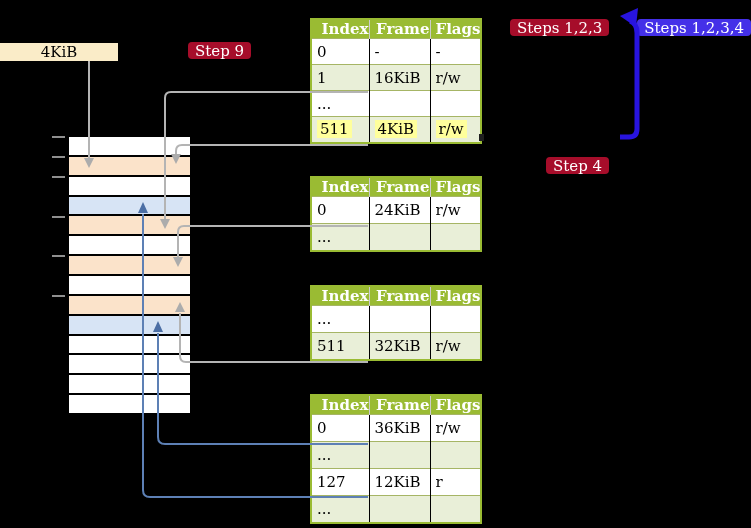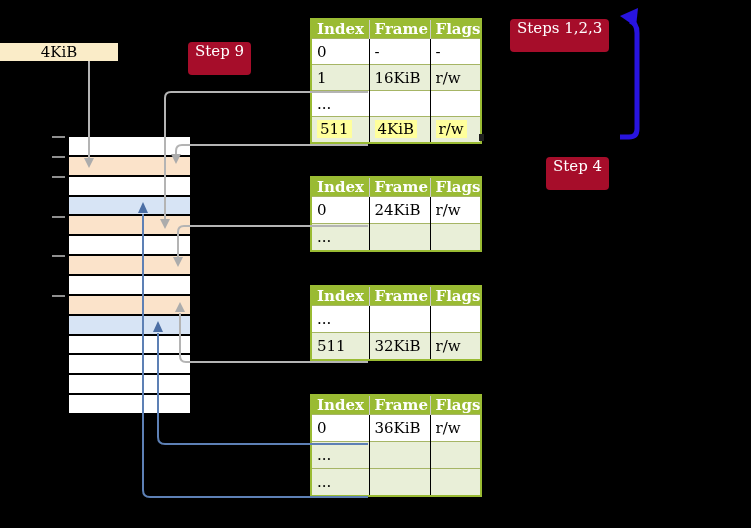--- a/index.html
+++ b/index.html
@@ -10,29 +10,29 @@
          display:flex;flex-direction:column;}
   .cell{flex:1;border-bottom:2px solid #000;box-sizing:border-box;}
   .white{background:#ffffff;}
   .peach{background:#fbe3ca;}
   .blue{background:#d7e4f5;}
   .tick{position:absolute;left:52px;width:13px;height:2px;background:#8f8f8f;}
   .tick-dark{position:absolute;left:479px;top:134px;width:5px;height:7px;background:#1f1f1f;z-index:2;}
   
   .mem-label{position:absolute;left:0;top:43px;width:118px;height:18px;background:#faecc8;
              color:#000;font-size:15px;line-height:18px;text-align:center;}
-  .badge{position:absolute;height:33px;line-height:19px;padding:0 7px;border-radius:4px;
+  .badge{position:absolute;height:17px;line-height:19px;padding:0 7px;border-radius:4px;
          color:#fff;font-size:15px;white-space:nowrap;}
   .badge-red{background:#a60d2a;}
   .badge-blue{background:#4430e8;}
   
   .ptable{position:absolute;left:310px;z-index:1;}
   table{border-collapse:collapse;table-layout:fixed;width:170px;border:2px solid #9abb33;}
   th,td{font-size:15px;padding:0 0 0 5px;overflow:hidden;white-space:nowrap;box-sizing:border-box;}
-  th{background:#9abb33;color:#fff;font-weight:bold;text-align:left;height:14px;}
+  th{background:#9abb33;color:#fff;font-weight:bold;text-align:right;height:14px;}
   th + th{border-left:1px solid rgba(255,255,255,.8);margin-top:44px;}
   td{background:#fff;color:#000;height:26px;border-top:1px solid #a6b565;}
   .t27 td{height:27px;}
   td + td{border-left:1px solid #000;}
   tr.shade td{background:#e9efd8;}
   .hl{background:#ffff9c;padding:0 3px;}
   
   svg.overlay{position:absolute;left:0;top:0;z-index:3;pointer-events:none;}
 </style>
 </head>
@@ -61,20 +61,21 @@
   <div class="tick" style="top:156px"></div>
   <div class="tick" style="top:176px"></div>
   <div class="tick" style="top:216px"></div>
   <div class="tick" style="top:255px"></div>
   <div class="tick" style="top:295px"></div>
   <div class="tick-dark"></div>
 
   <div class="mem-label">4KiB</div>
   <div class="badge badge-red" style="left:188px;top:42px">Step 9</div>
   <div class="badge badge-red" style="left:510px;top:19px">Steps 1,2,3</div>
+  <div class="badge badge-blue" style="right:0;top:19px">Steps 1,2,3,4</div>
   <div class="badge badge-red" style="left:546px;top:157px">Step 4</div>
 
   <div class="ptable" style="top:18px">
     <table>
       <colgroup>
           <col style="width:58px">
           <col style="width:61px">
           <col style="width:51px">
         </colgroup>
       <tbody>
@@ -177,20 +178,25 @@
       <tr>
         <td>0</td>
         <td>36KiB</td>
         <td>r/w</td>
       </tr>
       <tr class="shade">
         <td>...</td>
         <td></td>
         <td></td>
       </tr>
+      <tr>
+        <td>127</td>
+        <td>12KiB</td>
+        <td>r</td>
+      </tr>
       <tr class="shade">
         <td>...</td>
         <td></td>
         <td></td>
       </tr>
     </tbody>
       </table>
   </div>
 
   <svg class="overlay" width="751" height="528" viewBox="0 0 751 528">

